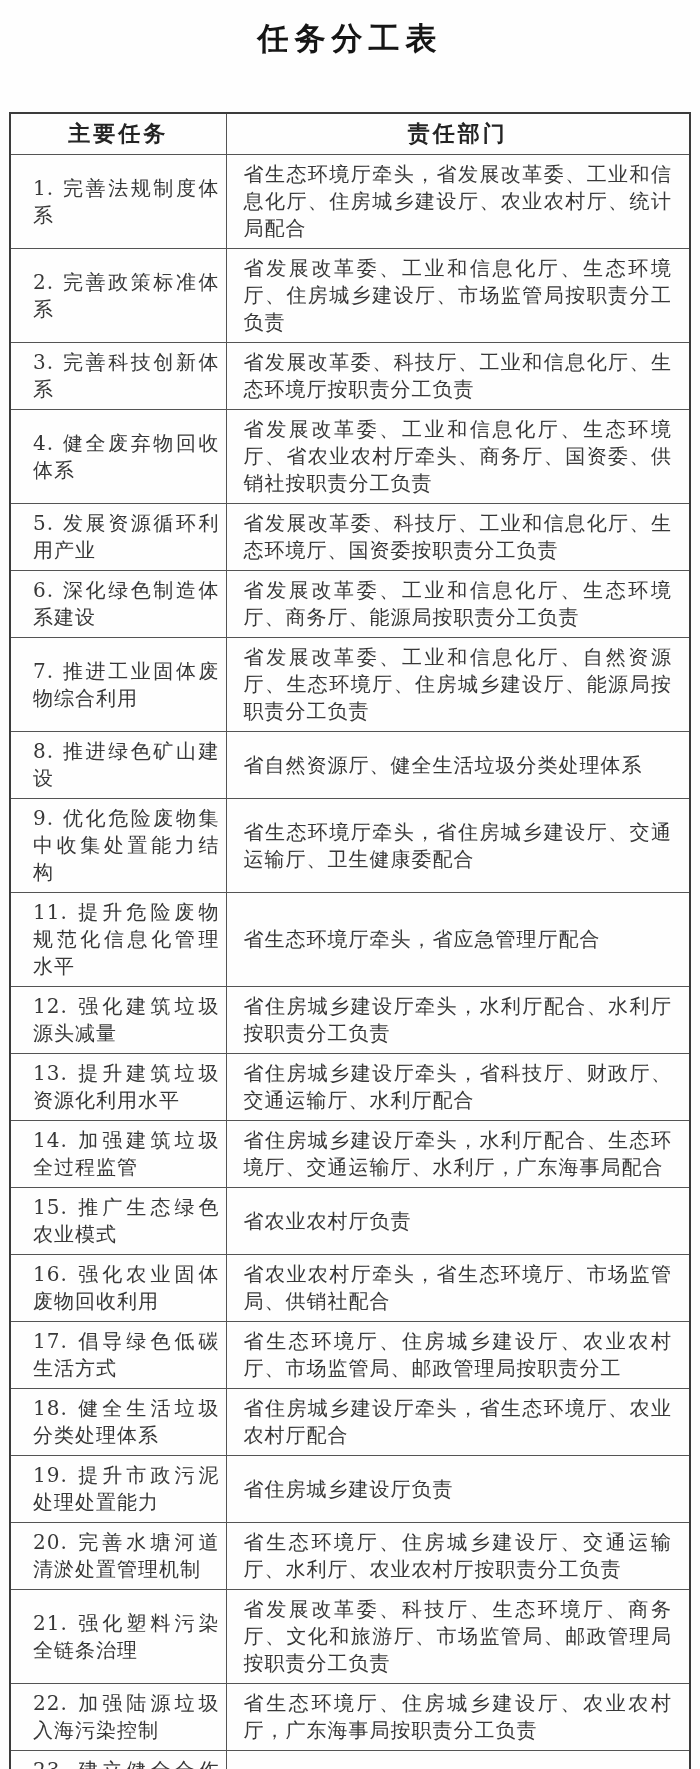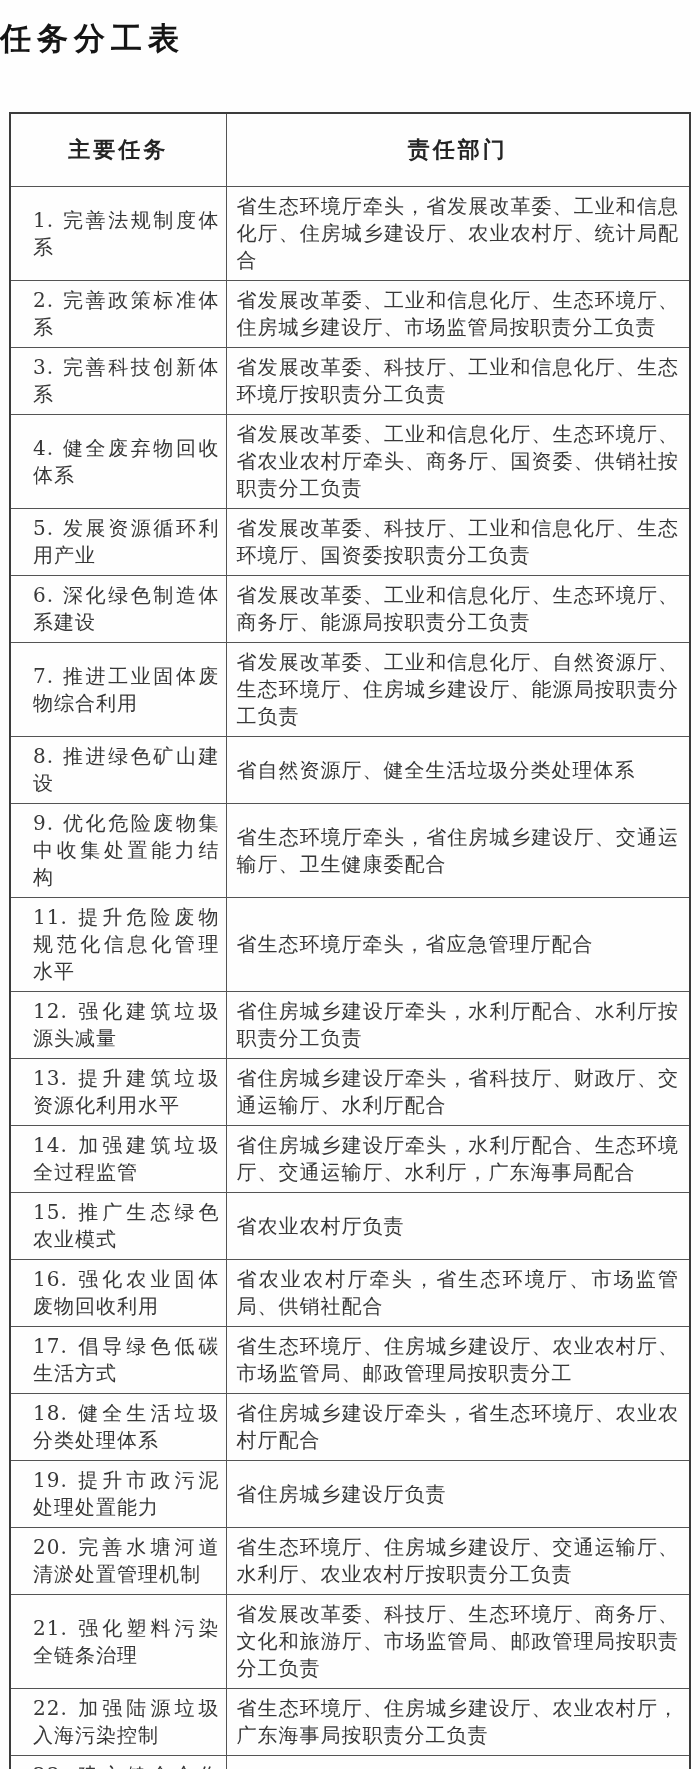--- a/index.html
+++ b/index.html
@@ -4,21 +4,21 @@
 <style>
   html, body { margin: 0; padding: 0; }
   body {
     width: 700px;
     min-height: 1769px;
     background: #fefefe;
     font-family: "DejaVu Serif", serif;
   }
   .doc-title {
     margin: 14px 0 0 0;
-    text-align: left;
+    text-align: center;
     font-family: "DejaVu Sans", sans-serif;
     font-weight: bold;
     font-size: 31px;
     line-height: 48px;
     letter-spacing: 6px;
     color: #151515;
   }
   table.task-table {
     width: 682px;
     height: 1645px;
@@ -31,32 +31,32 @@
   col.col-task { width: 216px; }
   th, td { border: 1px solid #545454; }
   thead th {
     height: 40px;
     font-family: "DejaVu Sans", sans-serif;
     font-size: 22px;
     font-weight: bold;
     letter-spacing: 3px;
     color: #242424;
     text-align: center;
-    padding: 16px 0;
+    padding: 0 0;
     vertical-align: middle;
   }
   td {
     font-size: 20px;
     line-height: 27px;
     letter-spacing: 1px;
     color: #383838;
     vertical-align: middle;
     text-align: justify;
     text-justify: inter-ideograph;
-    padding: 6px 10px;
+    padding: 6px 17px;
   }
   td.task-cell { padding: 6px 6px 6px 22px; }
 </style>
 </head>
 <body>
 
 <div class="page">
   <h1 class="doc-title">任务分工表</h1>
 
   <table class="task-table">

